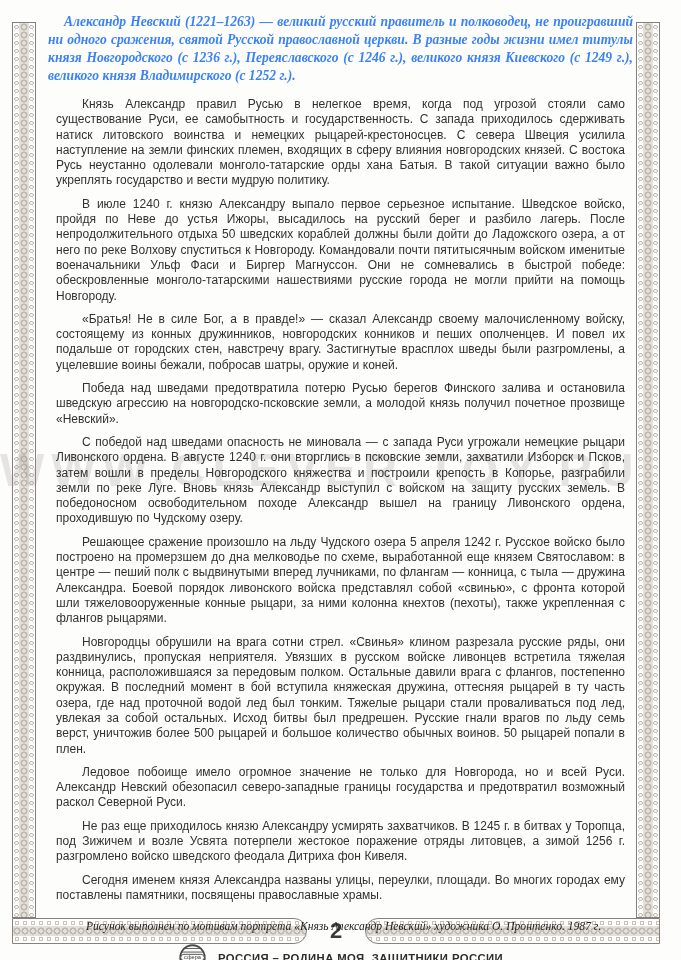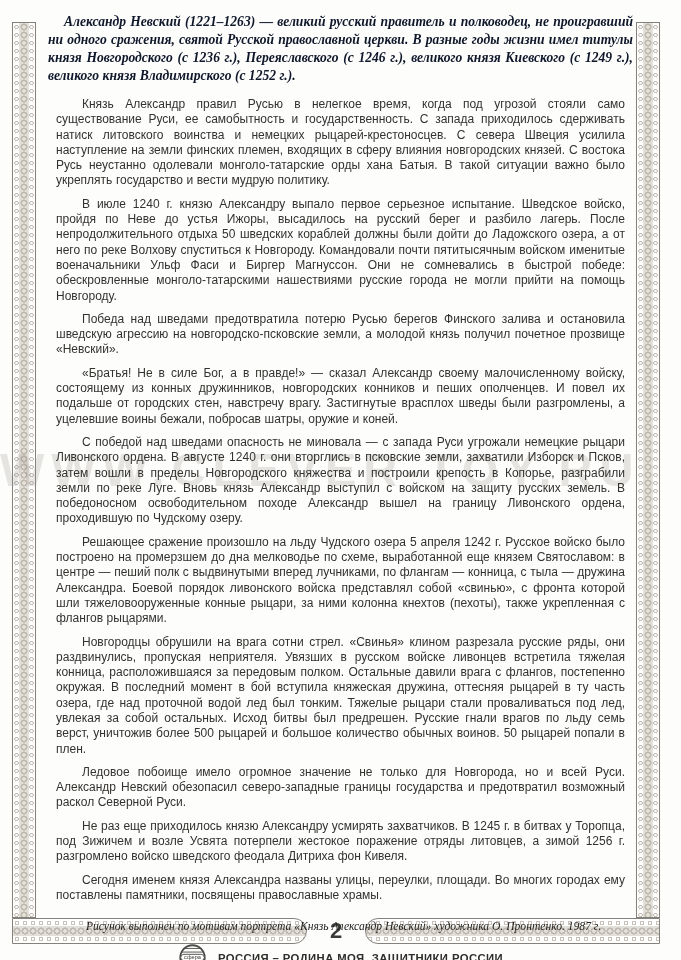--- a/index.html
+++ b/index.html
@@ -42,21 +42,21 @@
   }
   .page-num{
     font-size:22px;font-weight:bold;color:#3b3a37;line-height:1;
   }
   
   .content{
     position:absolute;left:48px;top:13px;width:585px;color:#33322f;
   }
   .intro{
     font-family:"Liberation Serif","DejaVu Serif",serif;
-    font-style:italic;font-weight:bold;color:#0f172a;
+    font-style:italic;font-weight:bold;color:#3b82f6;
     font-size:13.6px;line-height:18px;text-align:justify;text-indent:16px;
     margin:0 0 12px 0;
   }
   .body-text p{
     margin:8px;font-size:12px;line-height:15.3px;text-align:justify;text-indent:26px;
     hyphens:auto;-webkit-hyphens:auto;word-spacing:0.2px;
   }
   .footnote{
     font-family:"Liberation Serif","DejaVu Serif",serif;font-style:italic;
     font-size:11.6px;color:#242320;margin:17px 0 0 6px;text-align:center;
@@ -93,22 +93,22 @@
 
 <div class="watermark">WWW.CLEVER-TOY.RU</div>
 
 <div class="content">
 
   <p class="intro">Александр Невский (1221–1263) — великий русский правитель и полководец, не проигравший ни одного сражения, святой Русской православной церкви. В разные годы жизни имел титулы князя Новгородского (с 1236 г.), Переяславского (с 1246 г.), великого князя Киевского (с 1249 г.), великого князя Владимирского (с 1252 г.).</p>
 
   <div class="body-text">
     <p>Князь Александр правил Русью в нелегкое время, когда под угрозой стояли само существование Руси, ее самобытность и государственность. С запада приходилось сдерживать натиск литовского воинства и немецких рыцарей-крестоносцев. С севера Швеция усилила наступление на земли финских племен, входящих в сферу влияния новгородских князей. С востока Русь неустанно одолевали монголо-татарские орды хана Батыя. В такой ситуации важно было укреплять государство и вести мудрую политику.</p>
     <p>В июле 1240 г. князю Александру выпало первое серьезное испытание. Шведское войско, пройдя по Неве до устья Ижоры, высадилось на русский берег и разбило лагерь. После непродолжительного отдыха 50 шведских кораблей должны были дойти до Ладожского озера, а от него по реке Волхову спуститься к Новгороду. Командовали почти пятитысячным войском именитые военачальники Ульф Фаси и Биргер Магнуссон. Они не сомневались в быстрой победе: обескровленные монголо-татарскими нашествиями русские города не могли прийти на помощь Новгороду.</p>
+    <p>«Братья! Не в силе Бог, а в правде!» — сказал Александр своему малочисленному войску, состоящему из конных дружинников, новгородских конников и пеших ополченцев. И повел их подальше от городских стен, навстречу врагу. Застигнутые врасплох шведы были разгромлены, а уцелевшие воины бежали, побросав шатры, оружие и коней.</p>
     <p>Победа над шведами предотвратила потерю Русью берегов Финского залива и остановила шведскую агрессию на новгородско-псковские земли, а молодой князь получил почетное прозвище «Невский».</p>
-    <p>«Братья! Не в силе Бог, а в правде!» — сказал Александр своему малочисленному войску, состоящему из конных дружинников, новгородских конников и пеших ополченцев. И повел их подальше от городских стен, навстречу врагу. Застигнутые врасплох шведы были разгромлены, а уцелевшие воины бежали, побросав шатры, оружие и коней.</p>
     <p>С победой над шведами опасность не миновала — с запада Руси угрожали немецкие рыцари Ливонского ордена. В августе 1240 г. они вторглись в псковские земли, захватили Изборск и Псков, затем вошли в пределы Новгородского княжества и построили крепость в Копорье, разграбили земли по реке Луге. Вновь князь Александр выступил с войском на защиту русских земель. В победоносном освободительном походе Александр вышел на границу Ливонского ордена, проходившую по Чудскому озеру.</p>
     <p>Решающее сражение произошло на льду Чудского озера 5 апреля 1242 г. Русское войско было построено на промерзшем до дна мелководье по схеме, выработанной еще князем Святославом: в центре — пеший полк с выдвинутыми вперед лучниками, по флангам — конница, с тыла — дружина Александра. Боевой порядок ливонского войска представлял собой «свинью», с фронта которой шли тяжеловооруженные конные рыцари, за ними колонна кнехтов (пехоты), также укрепленная с флангов рыцарями.</p>
     <p>Новгородцы обрушили на врага сотни стрел. «Свинья» клином разрезала русские ряды, они раздвинулись, пропуская неприятеля. Увязших в русском войске ливонцев встретила тяжелая конница, расположившаяся за передовым полком. Остальные давили врага с флангов, постепенно окружая. В последний момент в бой вступила княжеская дружина, оттесняя рыцарей в ту часть озера, где над проточной водой лед был тонким. Тяжелые рыцари стали проваливаться под лед, увлекая за собой остальных. Исход битвы был предрешен. Русские гнали врагов по льду семь верст, уничтожив более 500 рыцарей и большое количество обычных воинов. 50 рыцарей попали в плен.</p>
     <p>Ледовое побоище имело огромное значение не только для Новгорода, но и всей Руси. Александр Невский обезопасил северо-западные границы государства и предотвратил возможный раскол Северной Руси.</p>
     <p>Не раз еще приходилось князю Александру усмирять захватчиков. В 1245 г. в битвах у Торопца, под Зижичем и возле Усвята потерпели жестокое поражение отряды литовцев, а зимой 1256 г. разгромлено войско шведского феодала Дитриха фон Кивеля.</p>
     <p>Сегодня именем князя Александра названы улицы, переулки, площади. Во многих городах ему поставлены памятники, посвящены православные храмы.</p>
   </div>
 
   <div class="footnote">Рисунок выполнен по мотивам портрета «Князь Александр Невский» художника О. Пронтенко. 1987 г.</div>
 

